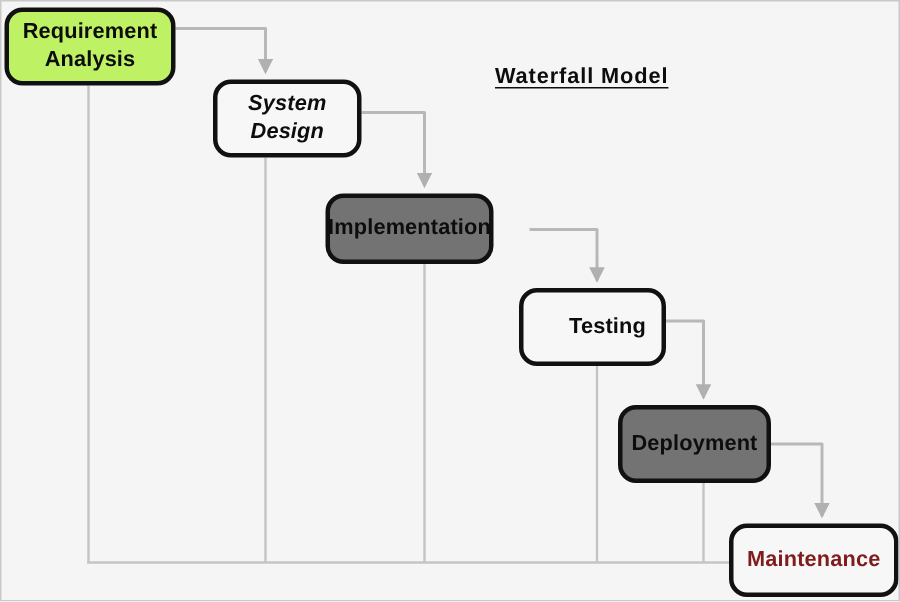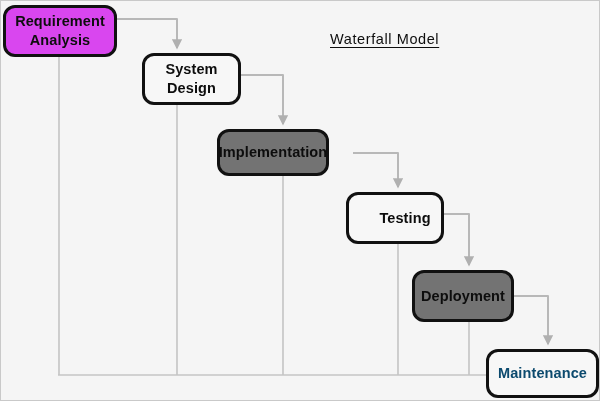--- a/index.html
+++ b/index.html
@@ -42,22 +42,22 @@
     font-size: 14.5px;
     line-height: 1.28;
     color: #0d0d0d;
     letter-spacing: 0.1px;
     white-space: pre-line;
     padding: 0 6px;
   }
   #diagram-title {
     position: absolute;
     left: 329px;
-    top: 30px;
-    font-weight: normal;
+    top: 42px;
+    font-weight: bold;
     font-size: 14.5px;
     color: #0d0d0d;
     text-decoration: underline;
     text-underline-offset: 3px;
     letter-spacing: 0.6px;
     white-space: nowrap;
     z-index: 6;
   }
 </style>
 </head>
@@ -86,35 +86,35 @@
         <path d="M 240 74 L 282 74 L 282 123" fill="none" stroke="#b8b8b8" stroke-width="2" stroke-linejoin="round" marker-end="url(#arrow-head)"></path>
         <path d="M 352 152 L 397 152 L 397 186" fill="none" stroke="#b8b8b8" stroke-width="2" stroke-linejoin="round" marker-end="url(#arrow-head)"></path>
         <path d="M 443 213 L 468 213 L 468 264" fill="none" stroke="#b8b8b8" stroke-width="2" stroke-linejoin="round" marker-end="url(#arrow-head)"></path>
         <path d="M 513 295 L 547 295 L 547 343" fill="none" stroke="#b8b8b8" stroke-width="2" stroke-linejoin="round" marker-end="url(#arrow-head)"></path>
       </g>
   </svg>
 
   <div id="diagram-title">Waterfall  Model</div>
 
   <div id="stages-group">
-      <div class="stage-box" style="left: 2px; top: 4px; width: 114px; height: 52px; border-color: rgb(17, 17, 17); background: #d946ef;">
+      <div class="stage-box" style="left: 2px; top: 4px; width: 114px; height: 52px; border-color: rgb(17, 17, 17); background: #bef264;">
         <span class="stage-label" style="color: rgb(13, 13, 13);">Requirement
 Analysis</span>
       </div>
-      <div class="stage-box" style="left: 141px; top: 52px; width: 99px; height: 52px; border-color: rgb(17, 17, 17); background: rgb(247, 247, 247);">
+      <div class="stage-box" style="left: 141px; top: 52px; width: 99px; height: 52px; border-color: rgb(17, 17, 17); background: rgb(247, 247, 247); font-style: italic;">
         <span class="stage-label" style="color: rgb(13, 13, 13);">System
 Design</span>
       </div>
       <div class="stage-box" style="left: 216px; top: 128px; width: 112px; height: 47px; border-color: rgb(17, 17, 17); background: #737373;">
         <span class="stage-label" style="color: rgb(13, 13, 13);">Implementation</span>
       </div>
       <div class="stage-box" style="left: 345px; top: 191px; width: 98px; height: 52px; border-color: rgb(17, 17, 17); background: rgb(247, 247, 247); padding-left: 20px;">
         <span class="stage-label" style="color: rgb(13, 13, 13);">Testing</span>
       </div>
       <div class="stage-box" style="left: 411px; top: 269px; width: 102px; height: 52px; border-color: rgb(17, 17, 17); background: #737373;">
         <span class="stage-label" style="color: rgb(13, 13, 13);">Deployment</span>
       </div>
       <div class="stage-box" style="left: 485px; top: 348px; width: 113px; height: 49px; border-color: rgb(17, 17, 17); background: rgb(247, 247, 247);">
-        <span class="stage-label" style="color: #0c4a6e;">Maintenance</span>
+        <span class="stage-label" style="color: #7f1d1d;">Maintenance</span>
       </div>
     </div>
 
 </div>
 
 </body></html>

